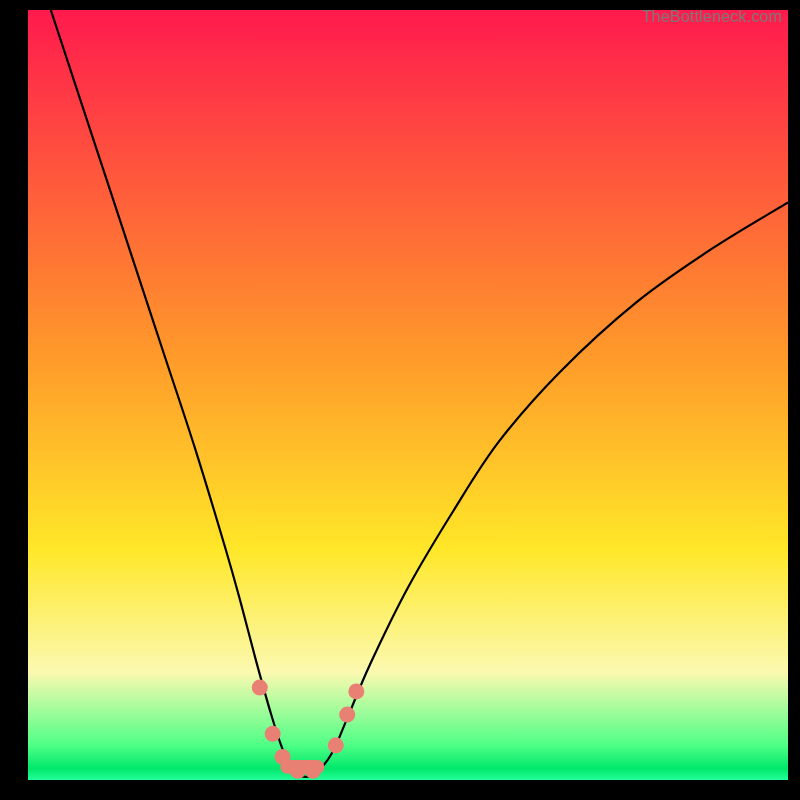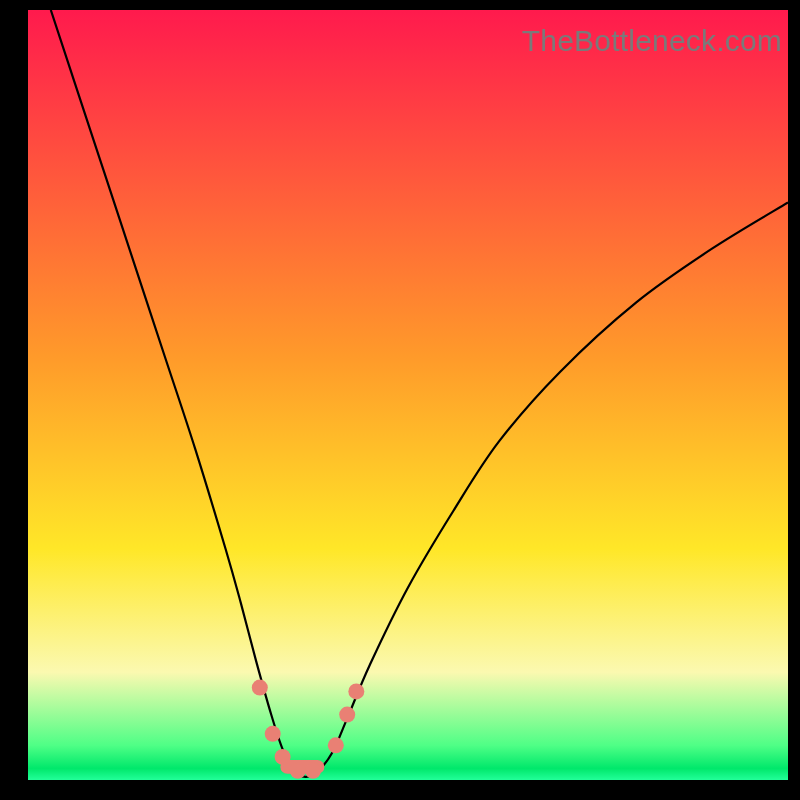--- a/index.html
+++ b/index.html
@@ -24,25 +24,24 @@
     left: 0;
     top: 0;
     width: 760px;
     height: 770px;
   }
   .watermark {
     position: absolute;
     top: 8px;
     right: 18px;
     color: #7a7a7a;
-    font-size: 30px;
+    font-size: 16px;
     font-weight: 500;
     letter-spacing: 0.2px;
     user-select: none;
-    margin-top: 16px;
   }
   svg { display: block; }
 </style>
 </head>
 <body>
 
 <div class="frame">
   <svg class="plot-area" viewBox="0 0 760 770" preserveAspectRatio="none">
     <defs>
       <linearGradient id="bg-grad" x1="0" y1="0" x2="0" y2="1">

